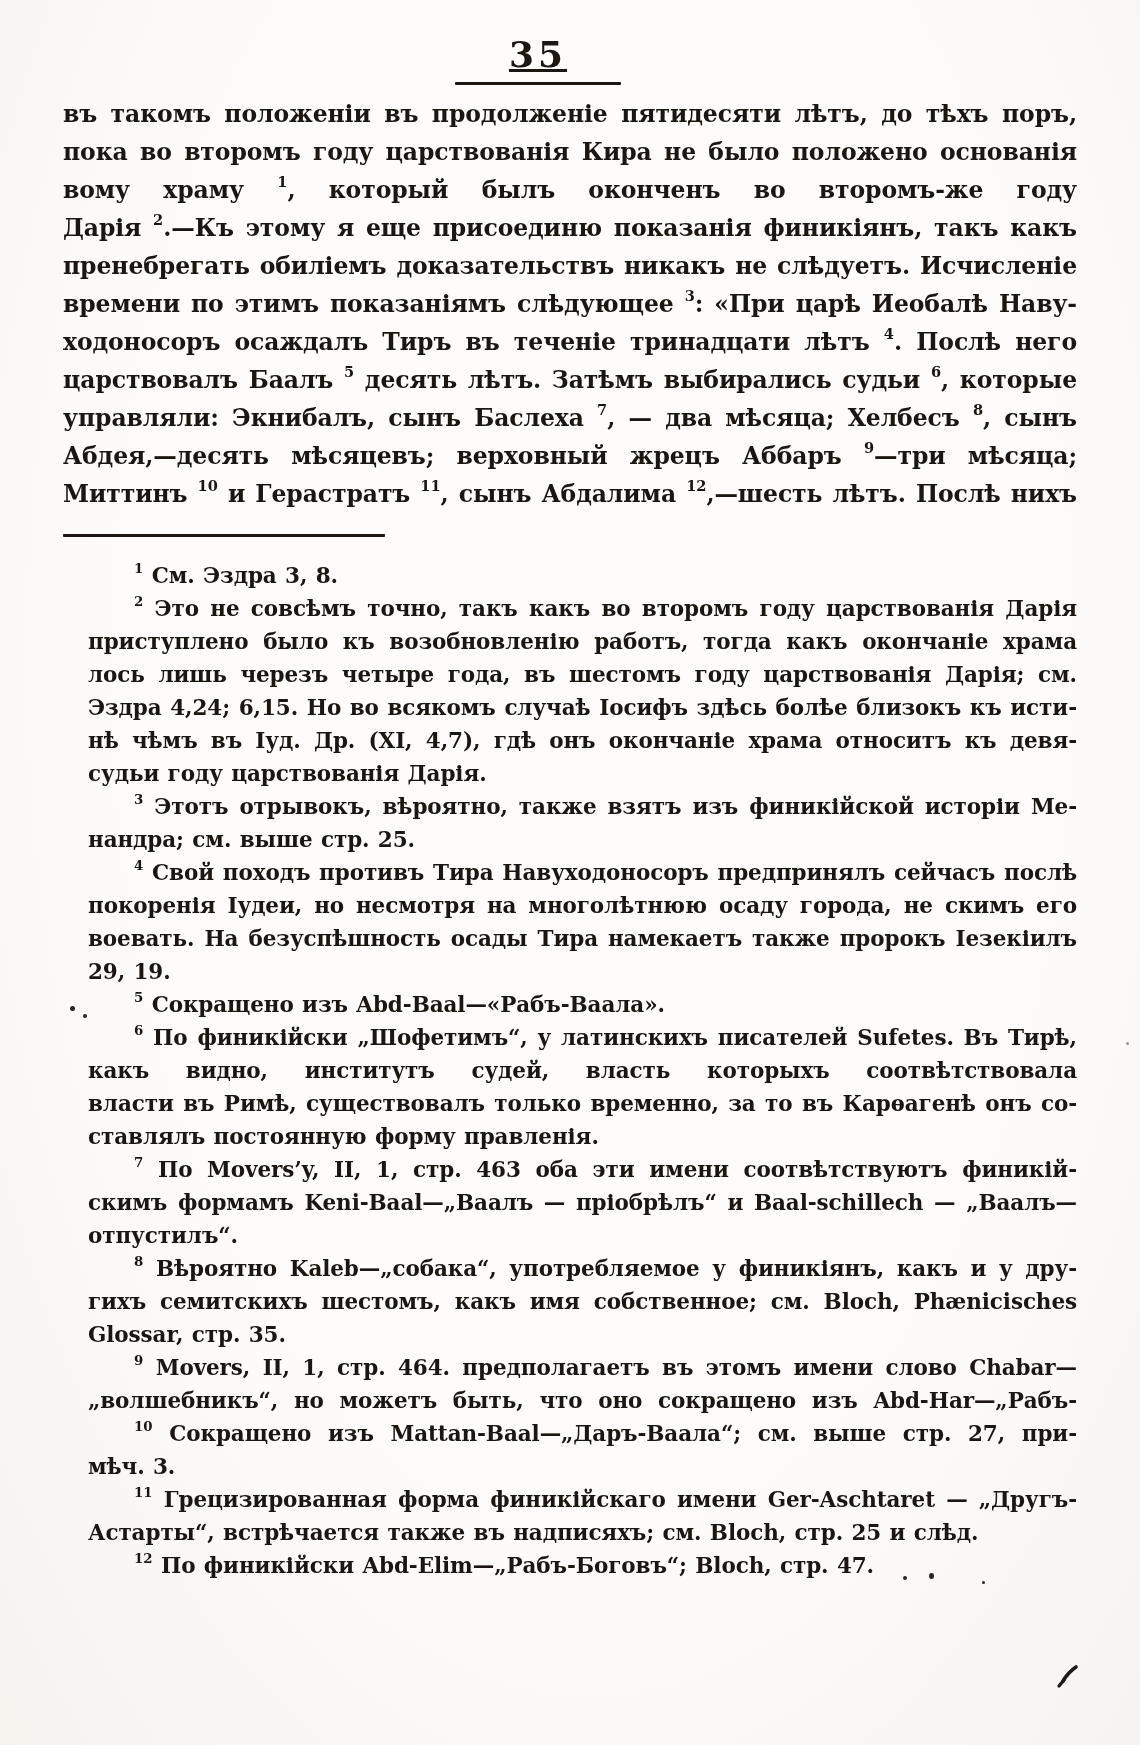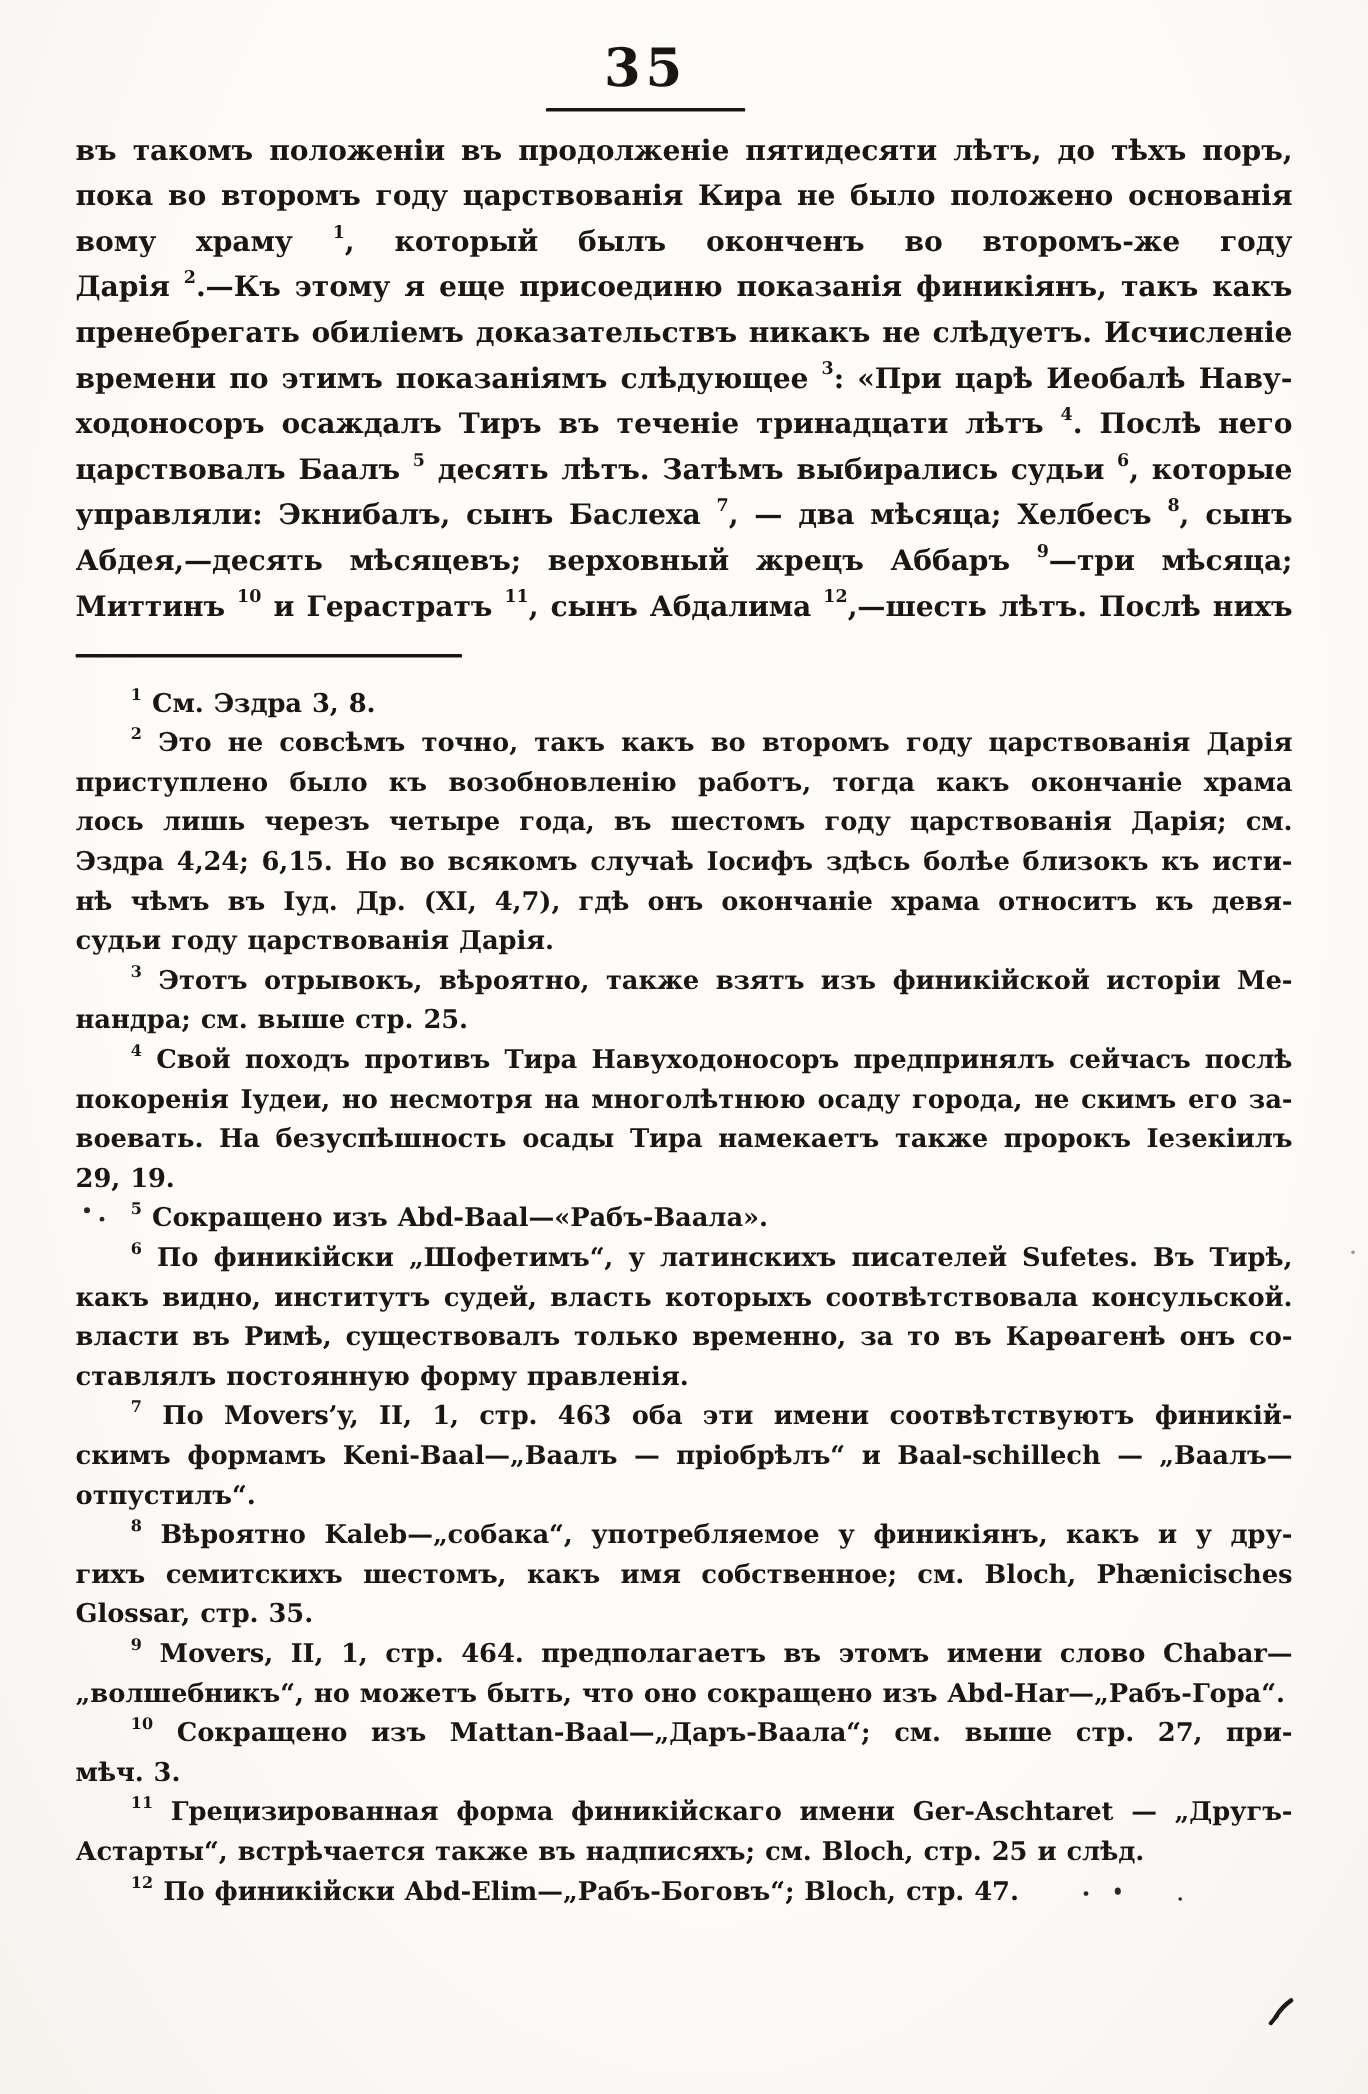--- a/index.html
+++ b/index.html
@@ -6,36 +6,36 @@
   :root { --paper:#fbfaf6; --ink:#1b1611; }
   html,body { margin:0; padding:0; }
   body {
     width:1140px; height:1745px; position:relative; overflow:hidden;
     background: radial-gradient(ellipse at 52% 38%, #fdfcfa 55%, #f5f3ee 100%) var(--paper);
     color: var(--ink);
     font-family: "DejaVu Serif", serif;
     font-weight: 700;
   }
   .pagehead { position:absolute; top:36px; left:455px; width:166px; text-align:center; }
-  .page-number { font-size:44px; letter-spacing:4px; line-height:1; }
+  .page-number { font-size:36px; letter-spacing:4px; line-height:1;text-decoration:underline; }
   .head-rule { height:3px; background:var(--ink); margin-top:10px; border-radius:1px; }
 
-  .content { position:absolute; top:106px; left:63px; width:1014px; }
+  .content { position:absolute; top:95px; left:63px; width:1014px; }
 
   .tline {
     font-size:23.5px; line-height:38px; height:38px; overflow:hidden;
     text-align:justify; text-align-last:justify; word-spacing:1.5px; letter-spacing:-0.1px;
   }
 
   .fnsep { width:322px; height:3px; background:var(--ink); margin-top:21px; border-radius:1px; }
 
   .footnotes { margin-top:22px; }
   .fline {
     font-size:21.5px; line-height:33px; height:33px; overflow:hidden;
-    text-align:justify; text-align-last:justify; word-spacing:1px; letter-spacing:-0.1px;
+    text-align:justify; text-align-last:justify; word-spacing:1px; letter-spacing:-0.1px;margin-left:25px;
   }
   .fline.first { text-indent:46px; }
   .fline.last  { text-align-last:left; }
 
   sup.fnref, sup.fnmark {
     font-size:0.62em; line-height:0; position:relative; top:-2px; letter-spacing:0;
   }
 
   .speck { position:absolute; background:#2b2620; border-radius:50%; }
   .speck.s1 { left:903px; top:1576px; width:4px; height:4px; }

